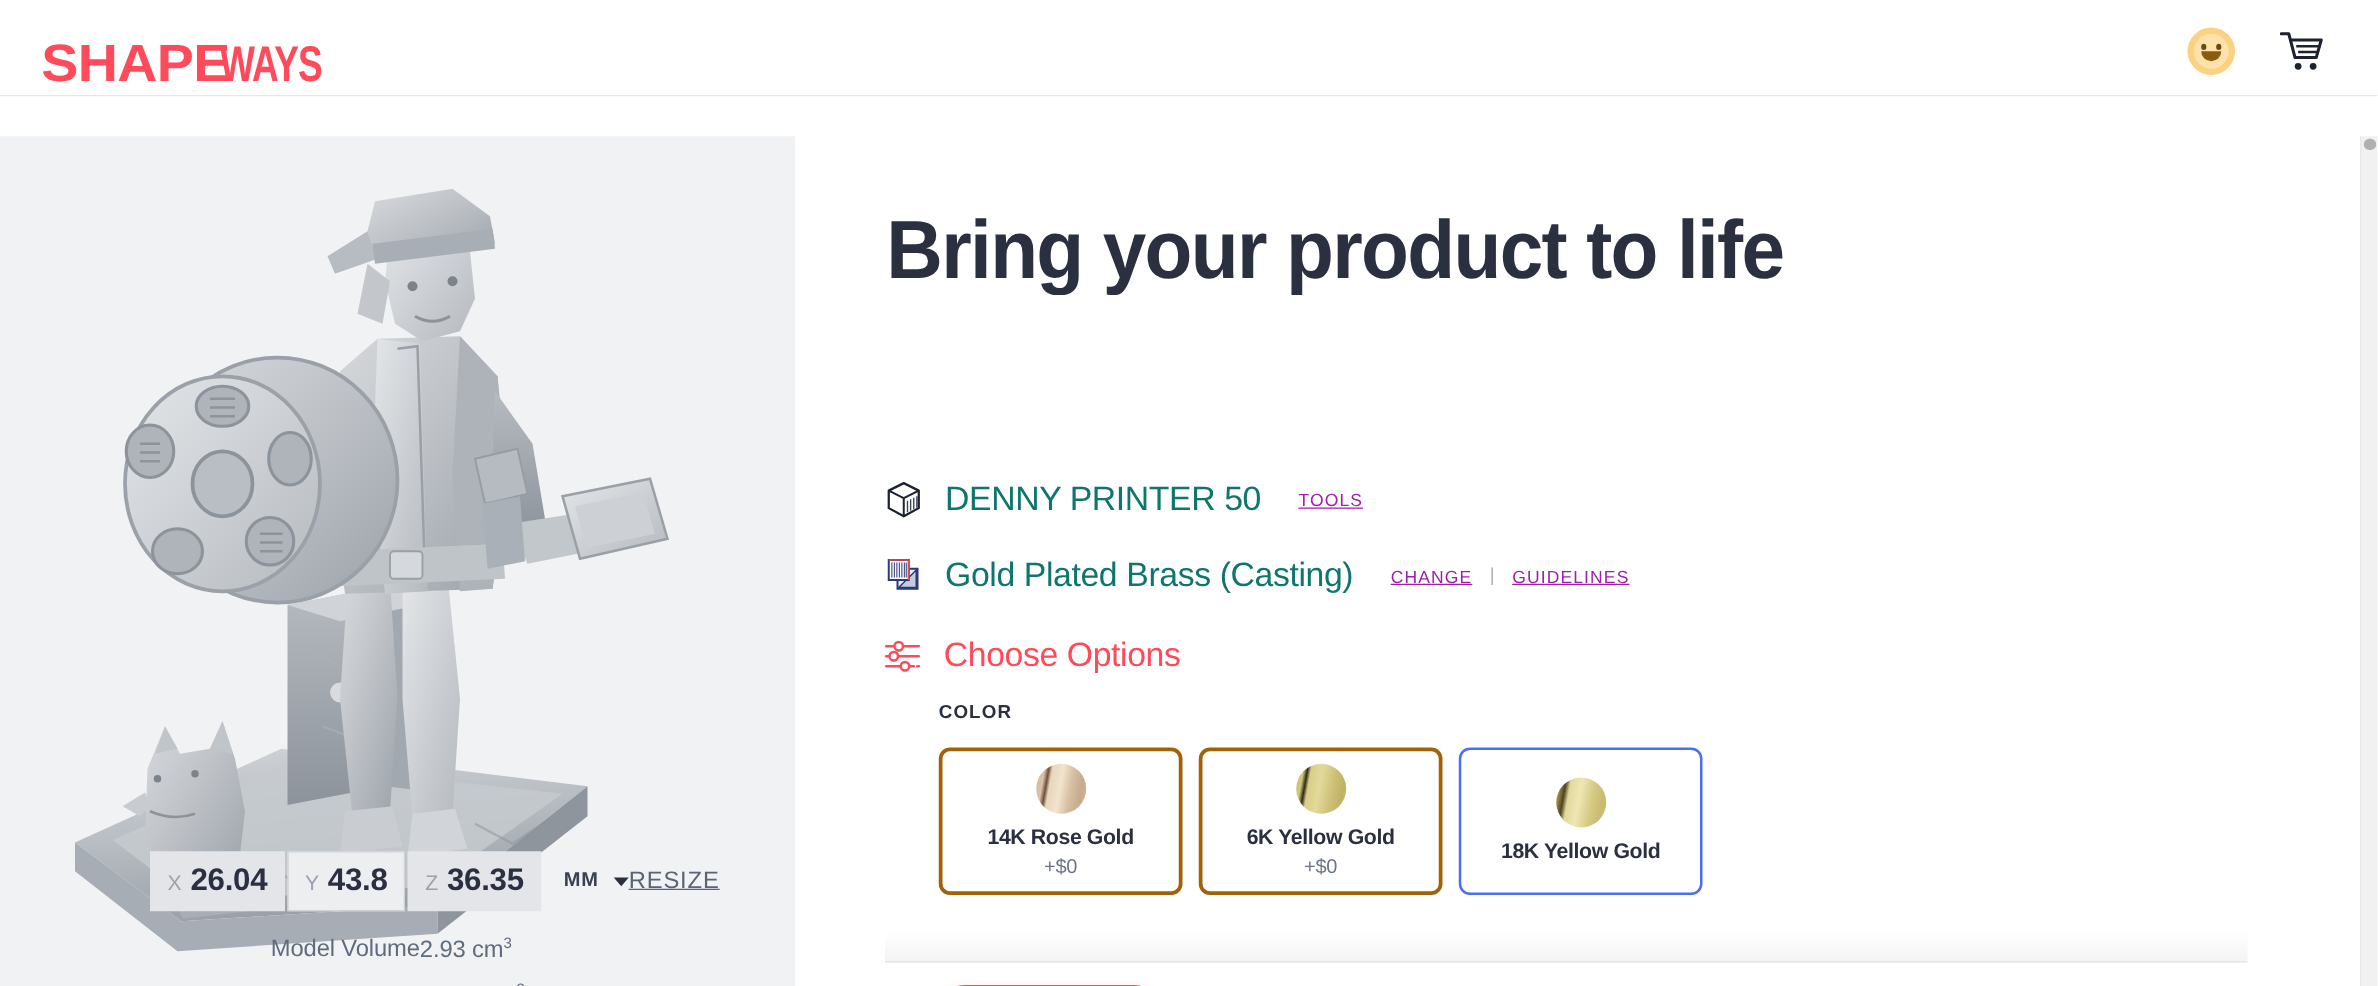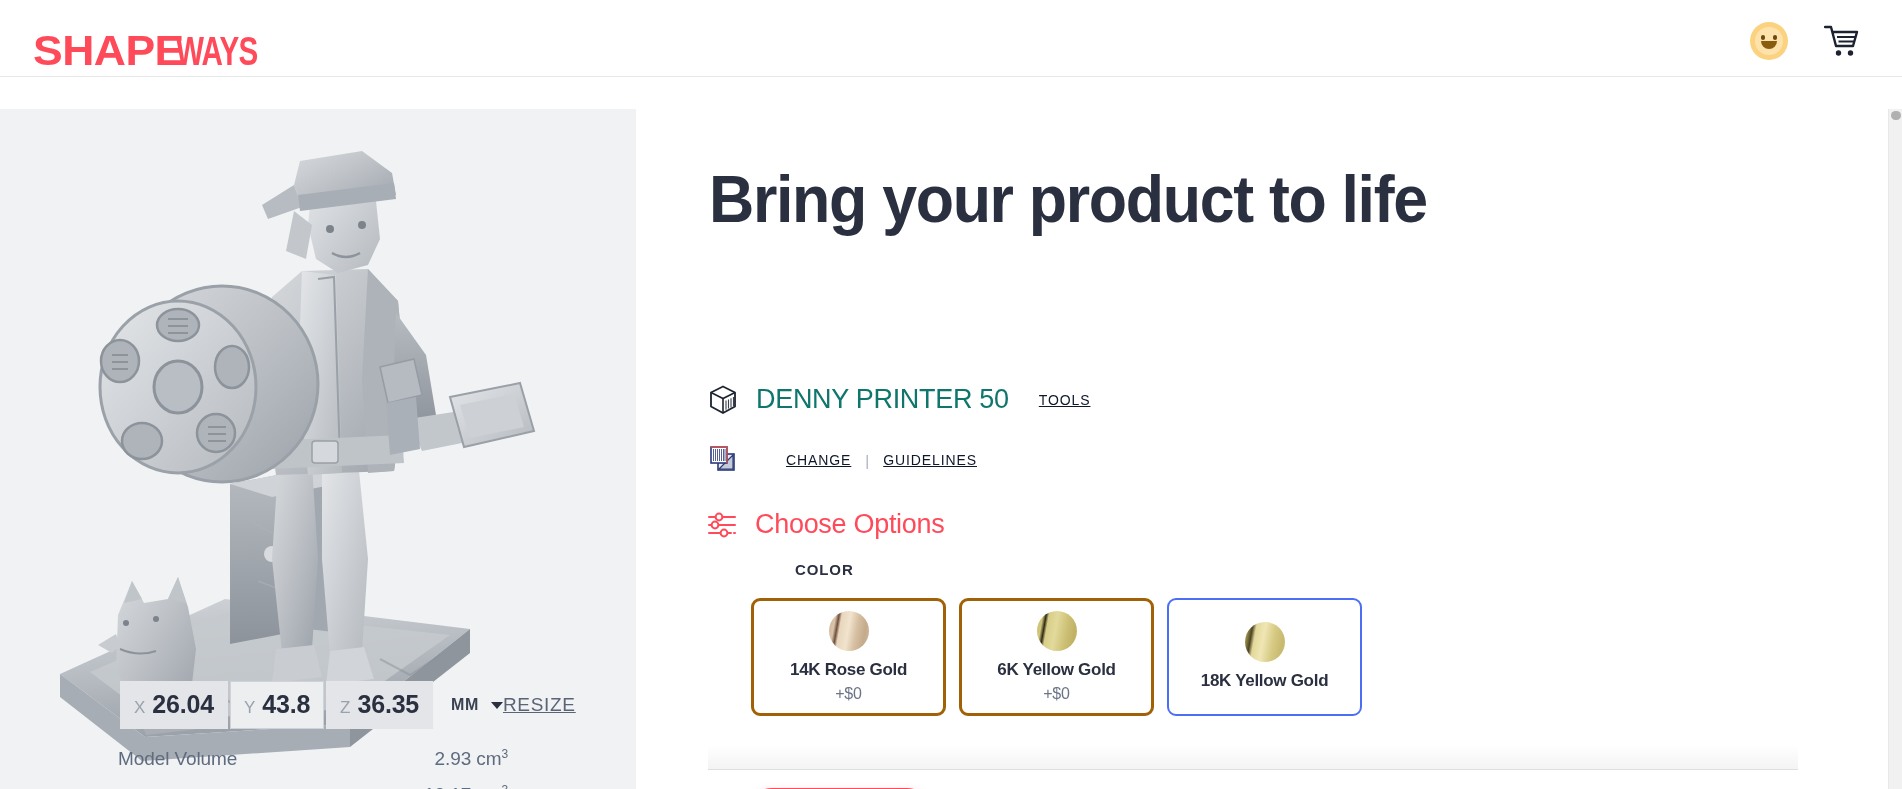--- a/index.html
+++ b/index.html
@@ -117,21 +117,21 @@
     cursor: pointer;
     text-align: center;
   }
 
   .stats {
     position: absolute; left: 118px; top: 632px;
     width: 390px;
     z-index: 5;
   }
   .stat-row {
-    display: flex; justify-content: space-between; align-items: baseline;
+    display: flex; justify-content: center; align-items: baseline;
     padding: 6px 0 7px 0;
     font-size: 19px;
     color: #5f6b7e;
   }
   .stat-label { letter-spacing: -0.1px; }
   .stat-value { letter-spacing: -0.1px; white-space: nowrap; }
   .stat-value sup { font-size: 12px; vertical-align: super; }
 
   
   .content {
@@ -159,41 +159,40 @@
   .spec-row.printer { top: 275px; }
   .spec-row.material { top: 336px; }
   .spec-icon { width: 30px; margin-right: 17px; display: flex; align-items: center; }
   .spec-text {
     font-size: 27px; color: #0f766e;
     letter-spacing: -0.3px;
     white-space: nowrap;
   }
   .spec-links { margin-left: 30px; display: flex; align-items: center; gap: 14px; }
   .spec-link {
-    font-size: 14px; color: #0f172a;
+    font-size: 14px; color: #a21caf;
     text-decoration: underline; letter-spacing: 0.9px;
     cursor: pointer; white-space: nowrap;
   }
   .spec-sep { color: #aab1bc; font-size: 15px; }
 
   .choose-options {
     position: absolute; left: 71px; top: 400px;
     display: flex; align-items: center;
     cursor: pointer;
   }
   .choose-icon { width: 32px; margin-right: 16px; display: flex; align-items: center; }
   .choose-label {
     font-size: 27px; color: #ff4a5a; letter-spacing: -0.3px; text-align: center;
   }
 
   .color-section-label {
     position: absolute; left: 115px; top: 452px;
     font-size: 15px; font-weight: 700; color: #2b3040;
     letter-spacing: 0.9px;
-    margin-left: 44px;
   }
 
   .color-cards {
     position: absolute; left: 115px; top: 489px;
     display: flex; gap: 13px;
   }
   .color-card {
     width: 195px; height: 118px;
     border-radius: 9px;
     border: 3px solid #a16207;
@@ -497,20 +496,21 @@
         <svg width="28" height="30" viewBox="0 0 28 30">
           <rect x="9" y="9" width="16" height="16" fill="#e8ecf6" stroke="#2b3a7a" stroke-width="1.6"></rect>
           <path d="M10 24 L24 10 L24 24 Z" fill="#c5ccd8" stroke="#2b3a7a" stroke-width="1.2"></path>
           <rect x="2" y="2" width="16" height="16" fill="#ffffff" stroke="#2b3a7a" stroke-width="1.6"></rect>
           <g stroke="#2b3a7a" stroke-width="0.9" opacity="0.9">
             <path d="M4.5 4 V16 M6.5 4 V16 M8.5 4 V16 M10.5 4 V16 M12.5 4 V16 M14.5 4 V16 M16 4 V16"></path>
           </g>
           <path d="M2 2 L18 2 L18 18" fill="none" stroke="#d9534f" stroke-width="1.3"></path>
         </svg>
       </span>
+      <span class="spec-text">Gold Plated Brass (Casting)</span>
       <span class="spec-links">
         <span class="spec-link">CHANGE</span>
         <span class="spec-sep">|</span>
         <span class="spec-link">GUIDELINES</span>
       </span>
     </div>
 
     <div class="choose-options">
       <span class="choose-icon">
         <svg width="30" height="28" viewBox="0 0 30 28">

